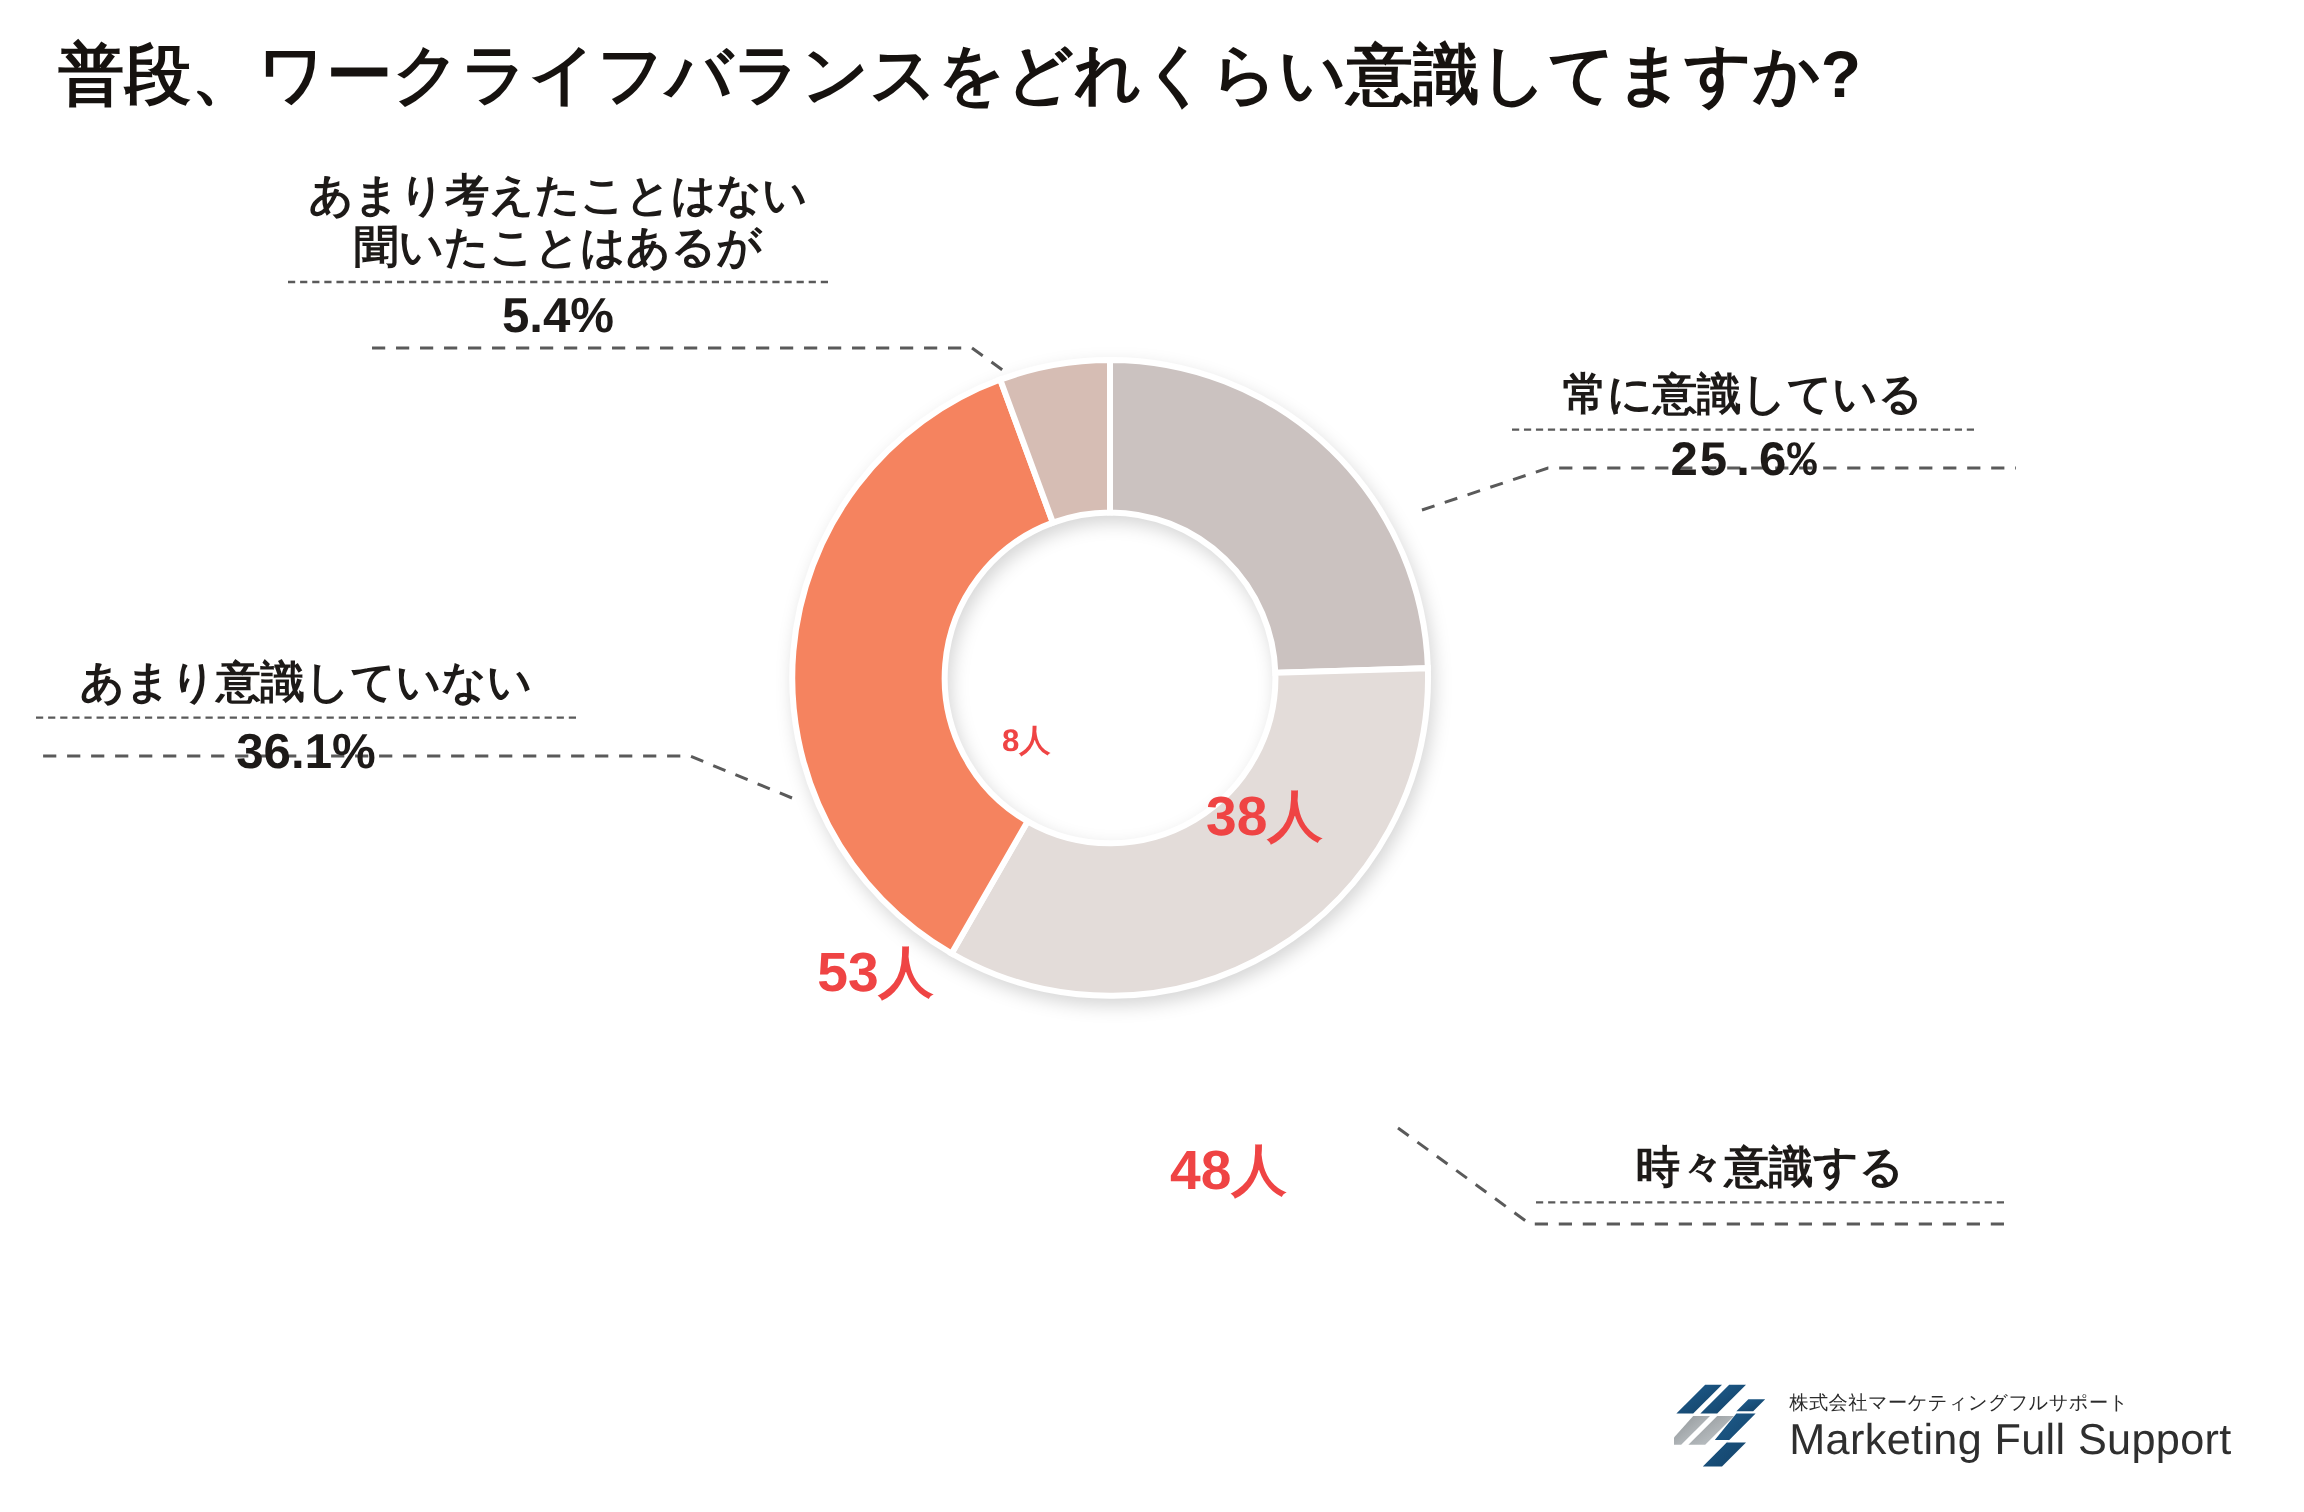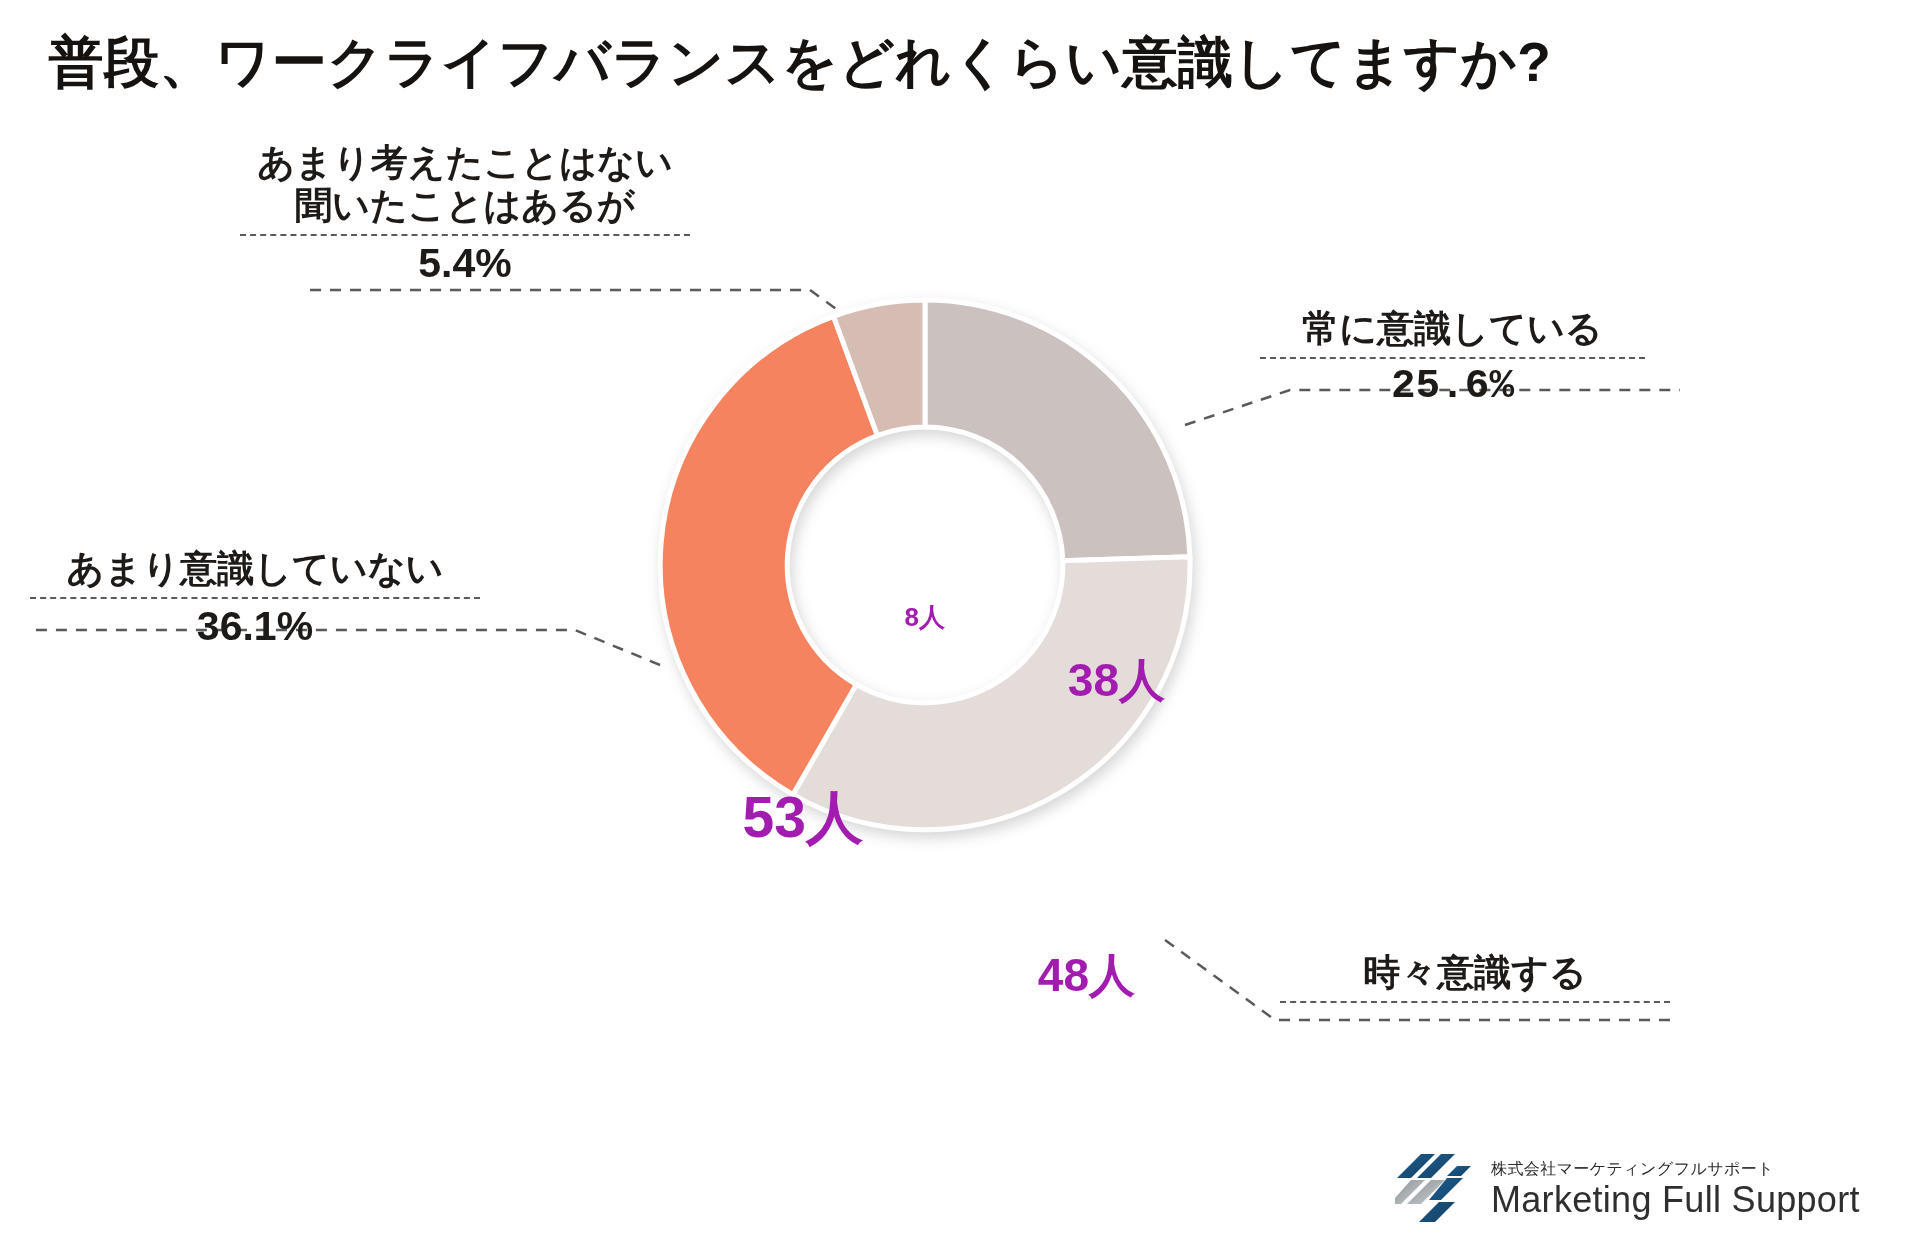--- a/index.html
+++ b/index.html
@@ -29,27 +29,27 @@
   .donut-wrap{
     position:absolute;
     left:635px;top:275px;
     width:580px;height:580px;
   }
   .donut-svg{display:block;filter:drop-shadow(3px 6px 7px rgba(0,0,0,0.16));}
 
   .slice-value{
     position:absolute;
     font-weight:700;
-    color:#a21caf;
-    white-space:nowrap;
-    text-align:right;
+    color:#ef4444;
+    white-space:nowrap;
+    text-align:left;
   }
   .sv-38{left:370px;top:375px;width:160px;font-size:46px;}
   .sv-48{left:340px;top:670px;width:160px;font-size:46px;}
-  .sv-53{left:68px;top:505px;width:160px;font-size:57px;}
+  .sv-53{left:46px;top:505px;width:160px;font-size:46px;}
   .sv-8 {left:200px;top:325px;width:110px;font-size:26px;}
 
   
   .callout{position:absolute;}
   .callout .cap{
     font-size:37px;
     font-weight:700;
     color:#1d1a18;
     line-height:1.16;
     white-space:nowrap;

